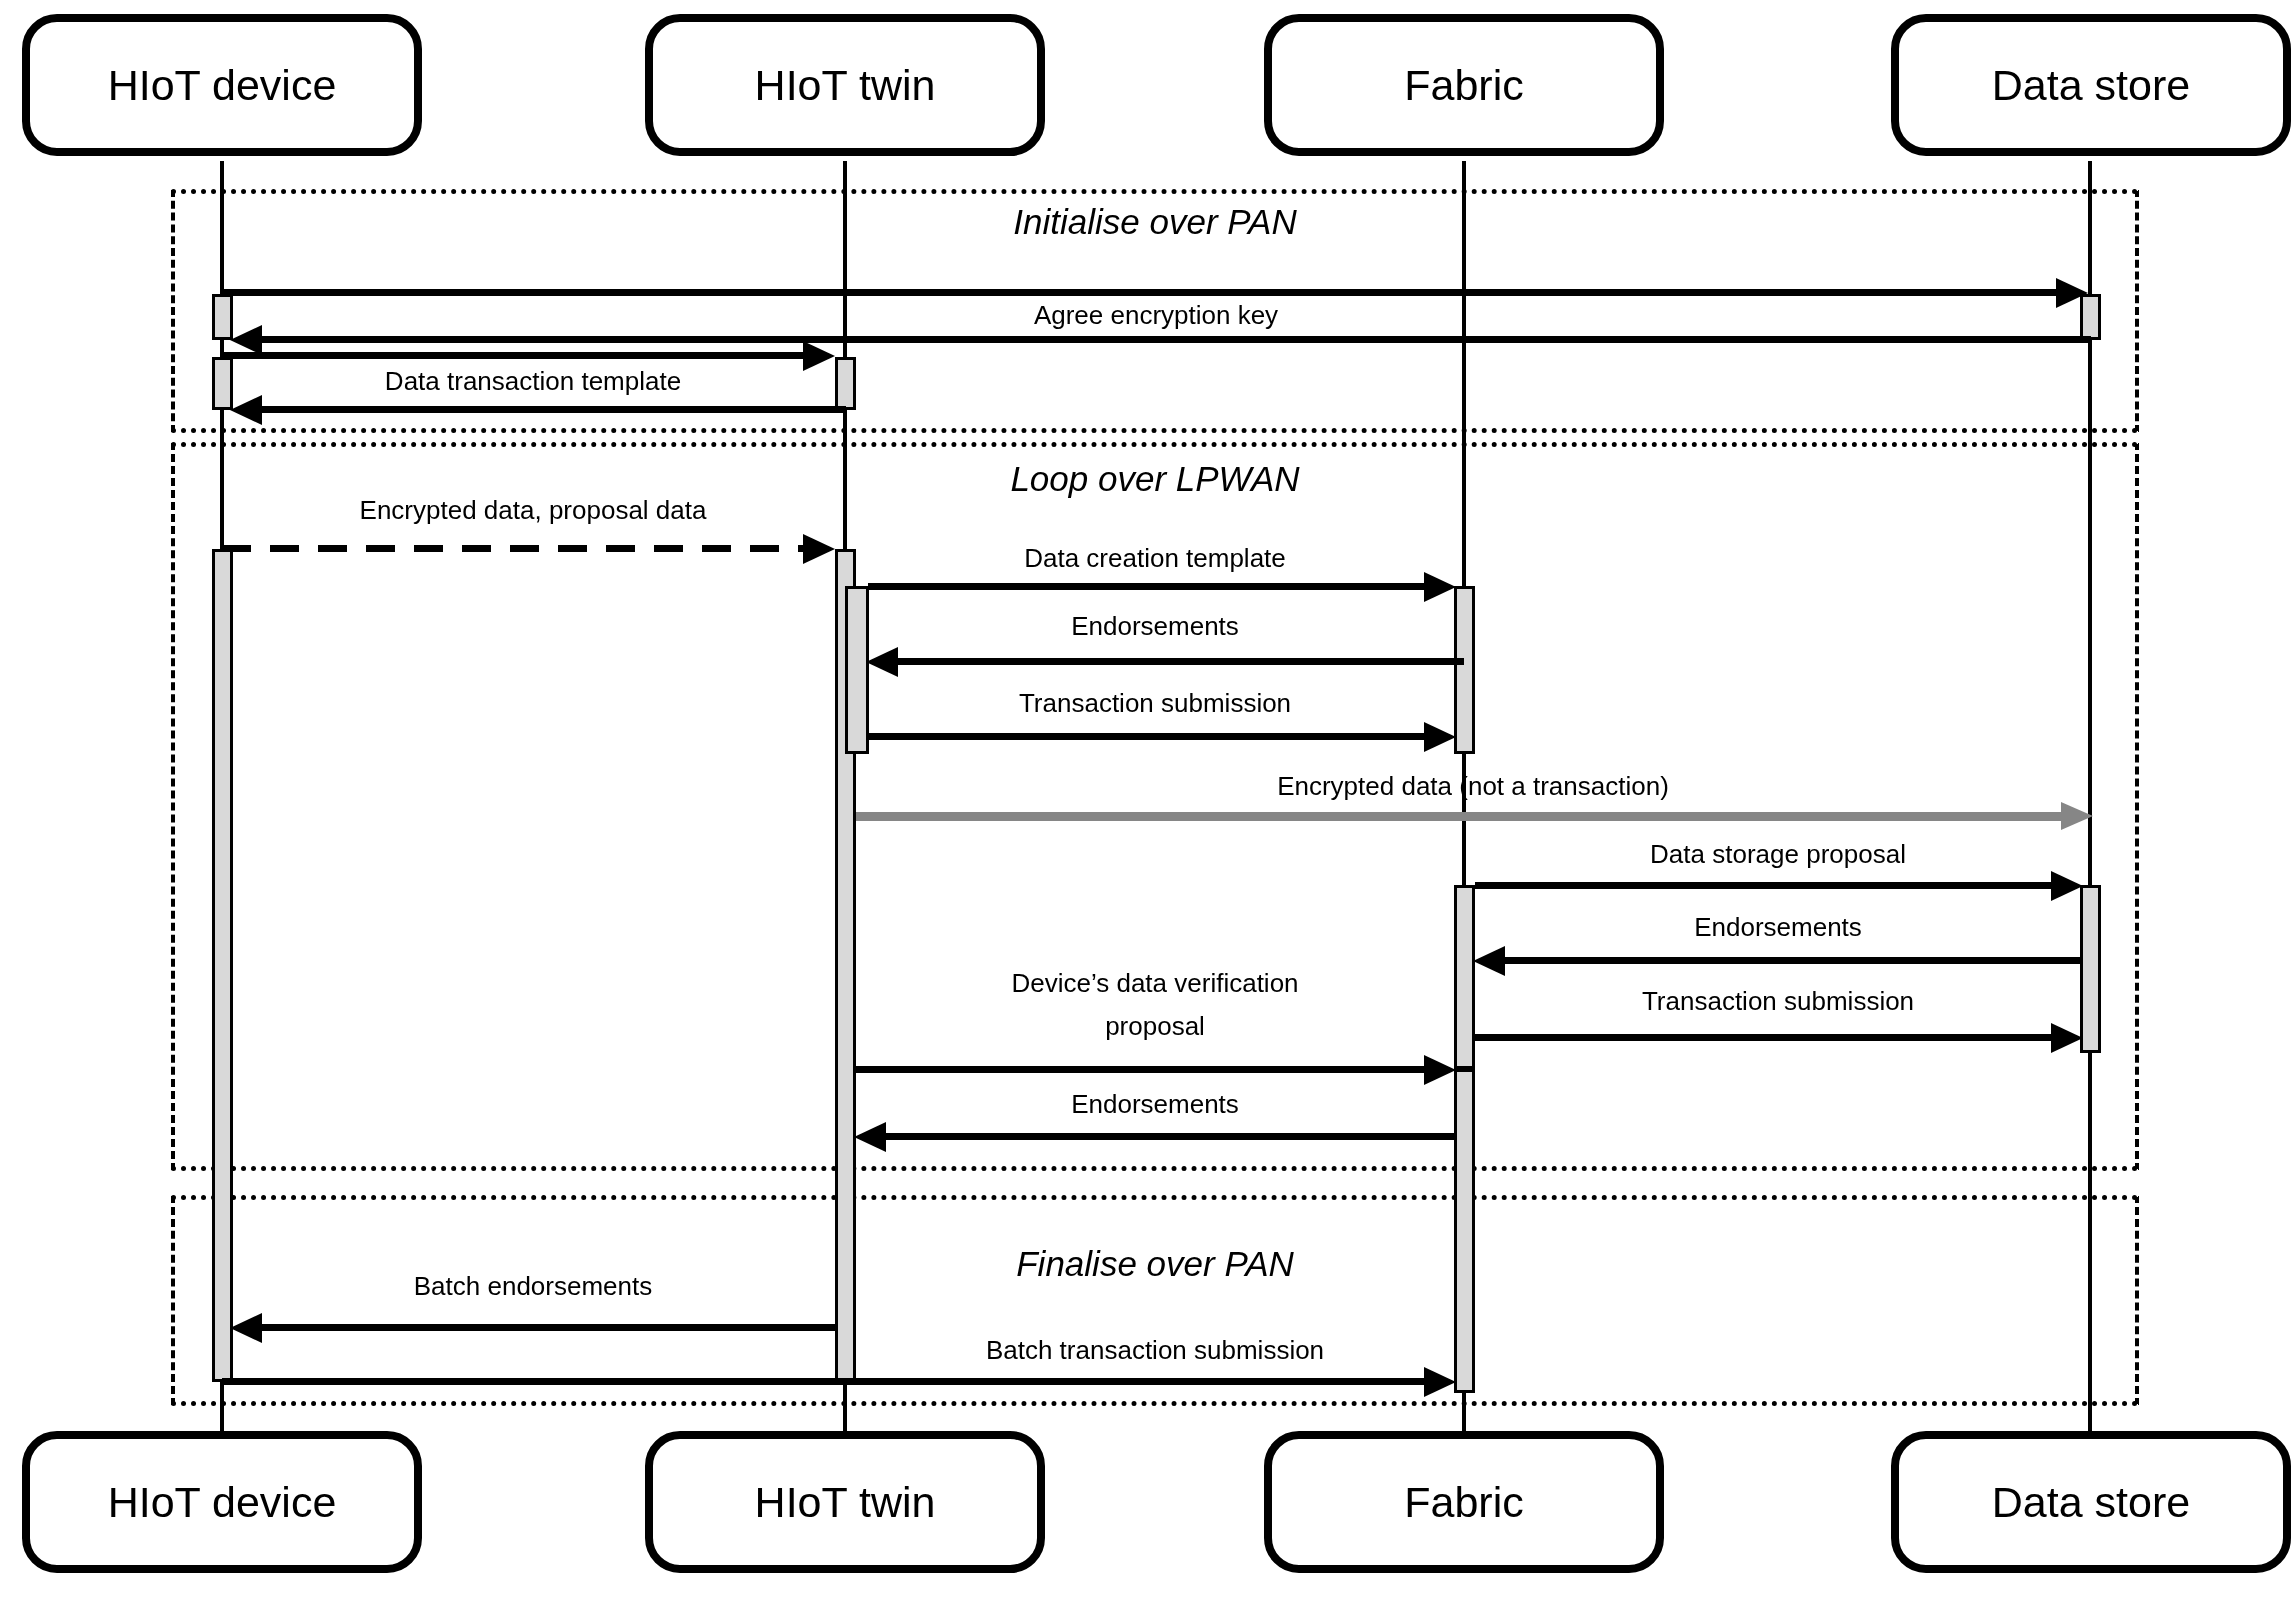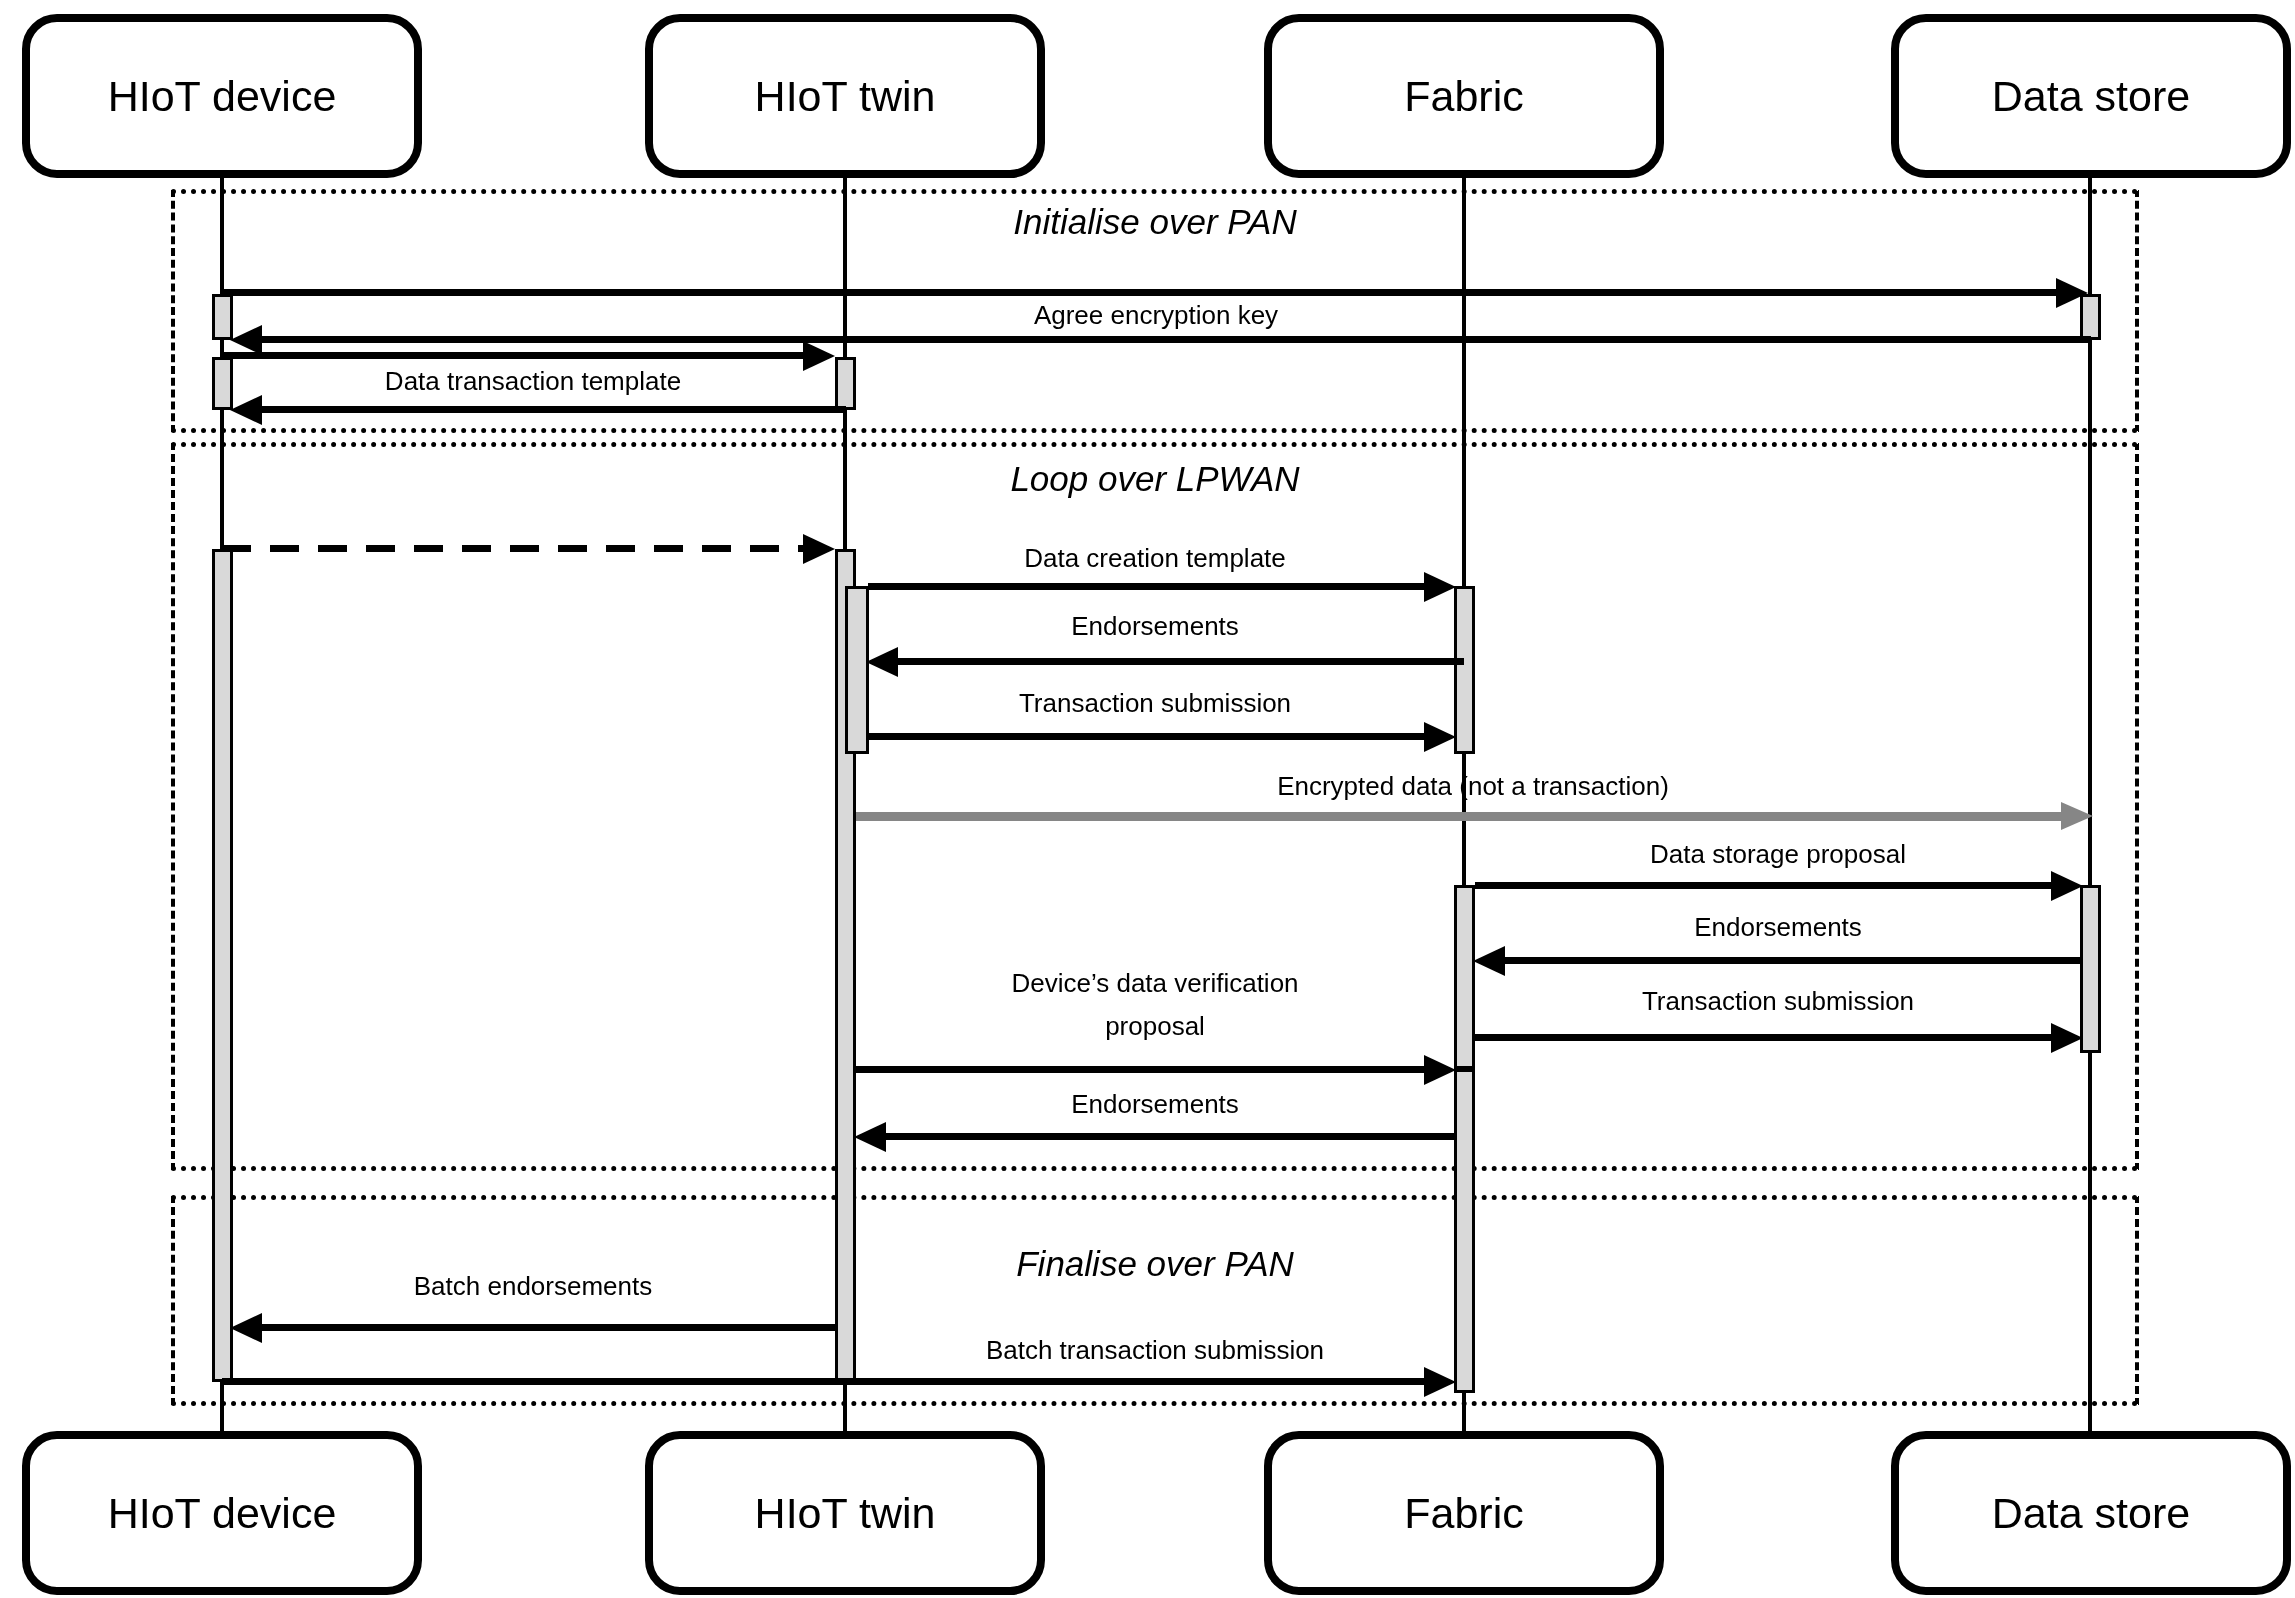--- a/index.html
+++ b/index.html
@@ -7,21 +7,21 @@
     position:relative;
     width:2295px;height:1599px;
     background:#ffffff;
     font-family:"Liberation Sans", sans-serif;
     color:#000;
     overflow:hidden;
   }
   
   .actor-box{
     position:absolute;
-    width:400px;height:164px;
+    width:400px;height:142px;
     background:#fff;
     border:8px solid #000;
     border-radius:35px;
     box-sizing:border-box;
     display:flex;align-items:center;justify-content:center;
     z-index:6;
   }
   .actor-box .actor-label{
     font-size:43px;line-height:1;white-space:nowrap;
   }
@@ -153,20 +153,21 @@
   <div class="arrow head-right" style="left:1475px;top:1034px;width:606px;"></div>
 
   <div class="arrow head-right" style="left:856px;top:1066px;width:598px;"></div>
   <div class="arrow head-left" style="left:856px;top:1133px;width:598px;"></div>
 
   <div class="arrow head-left" style="left:232px;top:1324px;width:603px;"></div>
   <div class="arrow head-right" style="left:222px;top:1378px;width:1232px;"></div>
 
   <div class="msg-label" style="left:1156px;top:294px;">Agree encryption key</div>
   <div class="msg-label" style="left:533px;top:360px;">Data transaction template</div>
+  <div class="msg-label" style="left:533px;top:489px;">Encrypted data, proposal data</div>
   <div class="msg-label" style="left:1155px;top:537px;">Data creation template</div>
   <div class="msg-label" style="left:1155px;top:605px;">Endorsements</div>
   <div class="msg-label" style="left:1155px;top:682px;">Transaction submission</div>
   <div class="msg-label" style="left:1473px;top:765px;">Encrypted data (not a transaction)</div>
   <div class="msg-label" style="left:1778px;top:833px;">Data storage proposal</div>
   <div class="msg-label" style="left:1778px;top:906px;">Endorsements</div>
   <div class="msg-label" style="left:1778px;top:980px;">Transaction submission</div>
   <div class="msg-label" style="left:1155px;top:962px;">Device’s data verification
 proposal</div>
   <div class="msg-label" style="left:1155px;top:1083px;">Endorsements</div>

